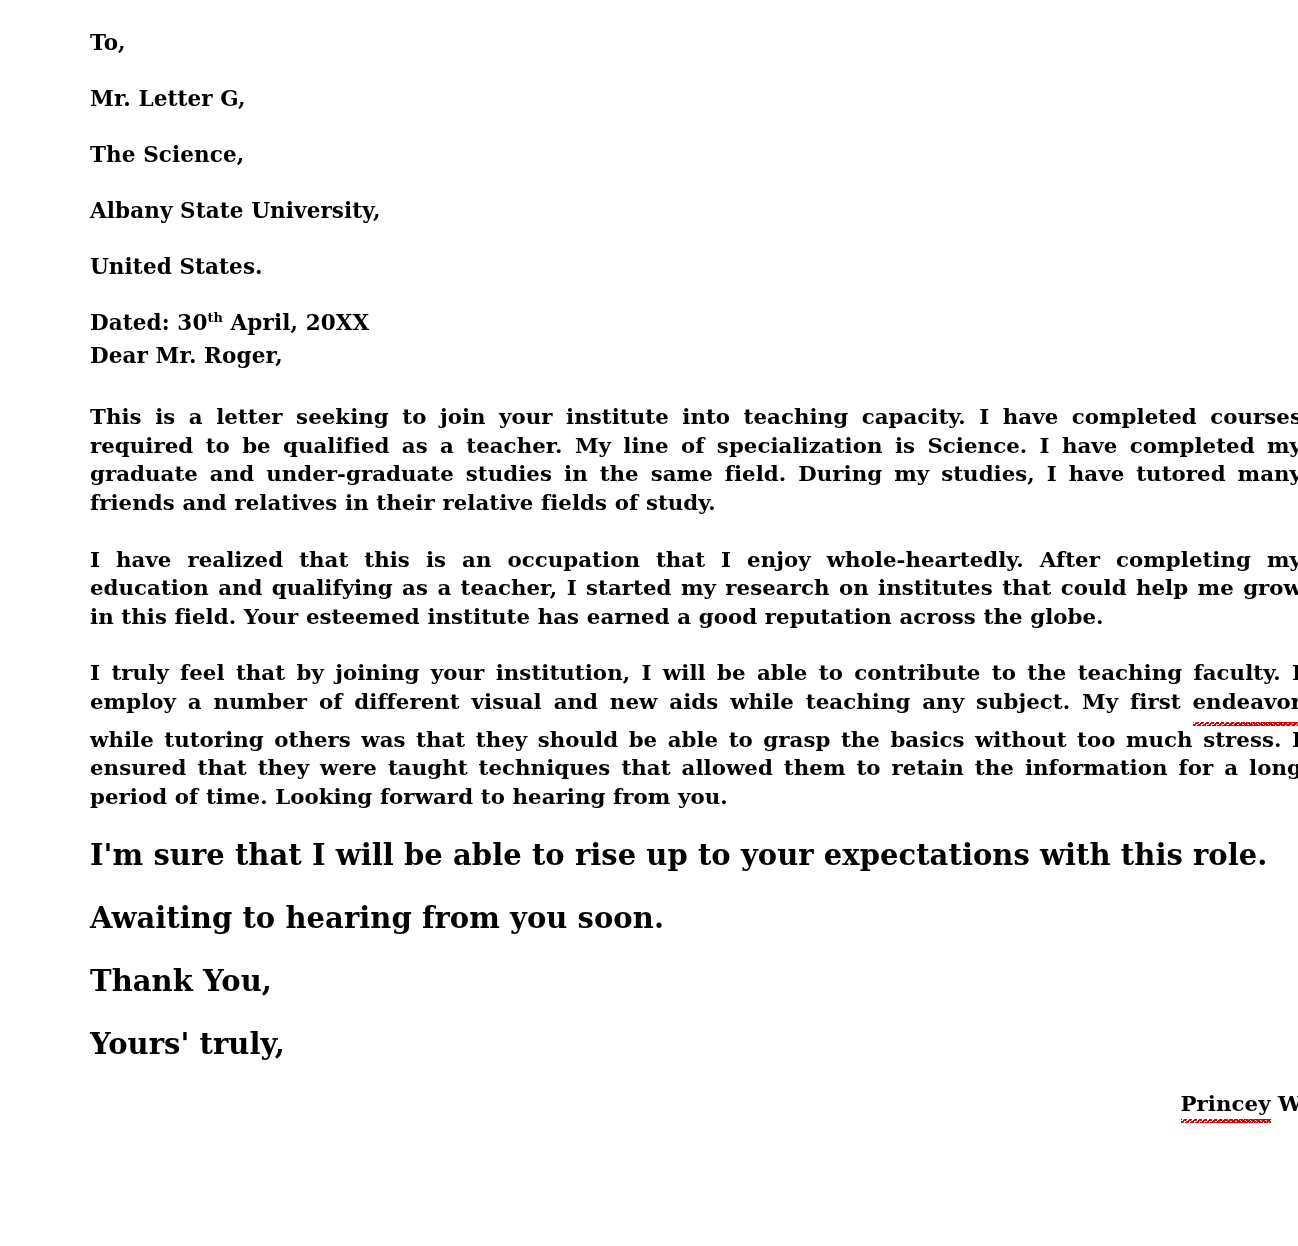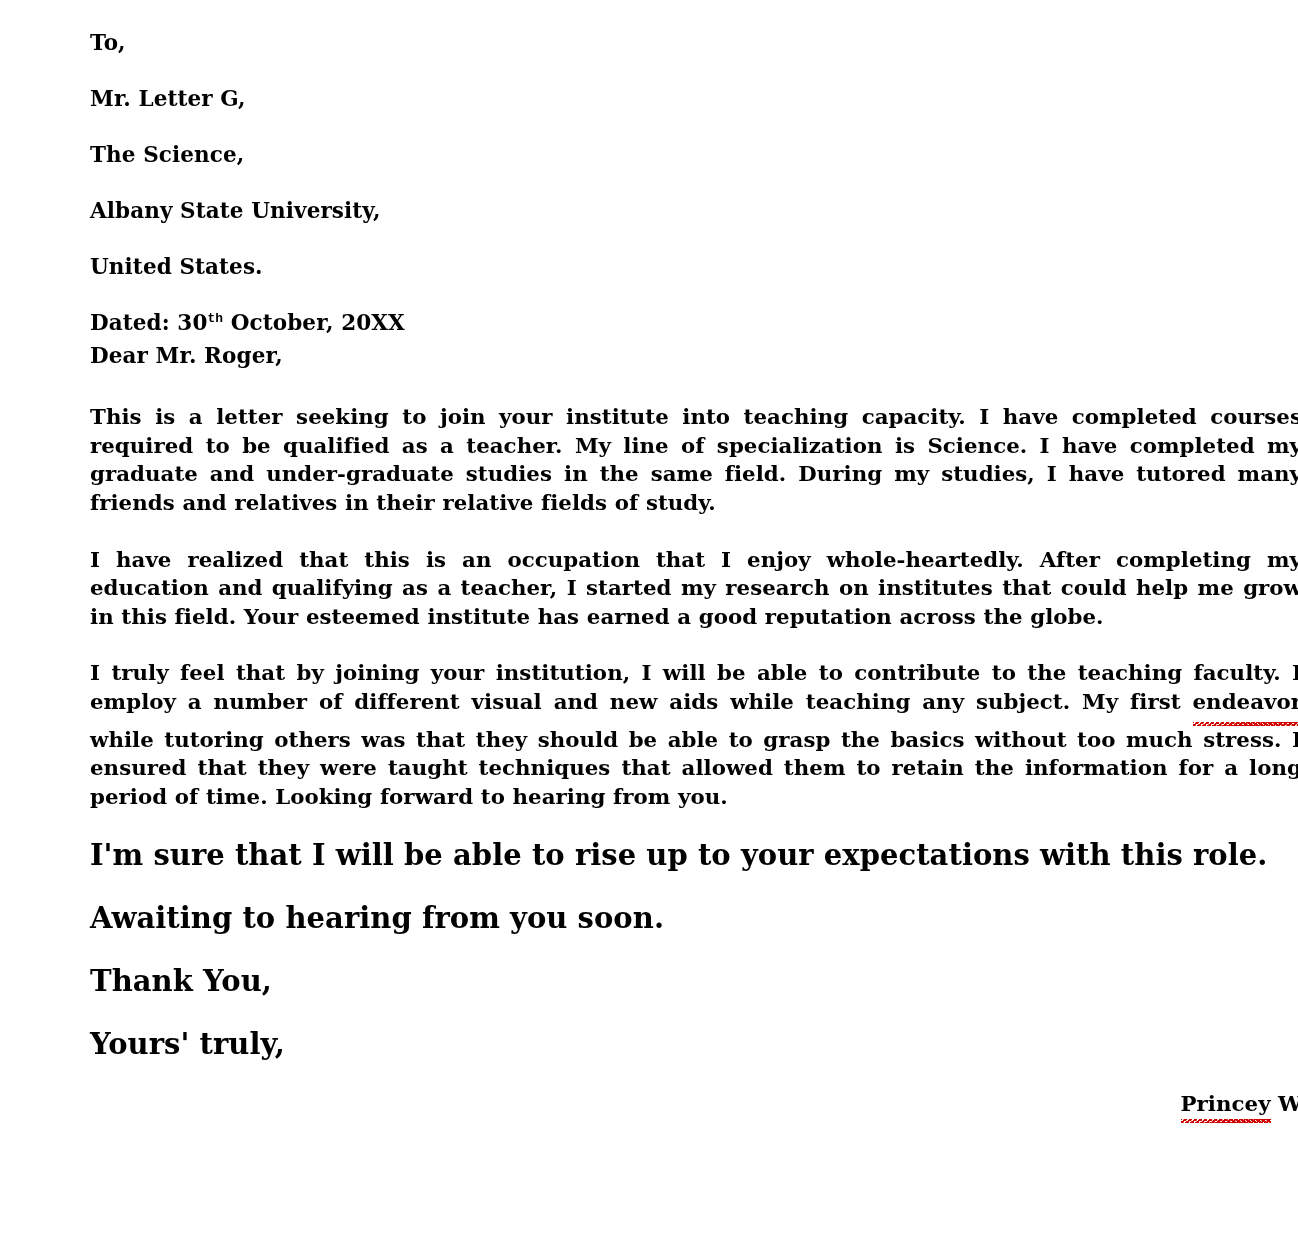--- a/index.html
+++ b/index.html
@@ -47,21 +47,20 @@
     font-weight: 700;
     line-height: 1.0;
     margin: 0 0 11px 0;
     white-space: nowrap;
     letter-spacing: 0.1px;
   }
   .meta-line sup {
     font-size: 0.6em;
     vertical-align: super;
     line-height: 0;
-    font-family: Liberation Mono, monospace;
   }
 
   
   .body-wrap {
     margin-top: 37px;
     width: 1212px;
   }
   p.para {
     font-size: 21.3px;
     font-weight: 700;
@@ -130,21 +129,21 @@
 
   <div>
     <div class="addr-line">To,</div>
     <div class="addr-line">Mr. Letter G,</div>
     <div class="addr-line">The Science,</div>
     <div class="addr-line">Albany State University,</div>
     <div class="addr-line">United States.</div>
   </div>
 
   <div class="meta-block">
-    <div class="meta-line"><span>Dated: 30</span><sup>th</sup><span> October, 20XX</span></div>
+    <div class="meta-line"><span>Dated: 30</span><sup>th</sup><span> April, 20XX</span></div>
     <div class="meta-line">Dear Mr. Roger,</div>
   </div>
 
   <div class="body-wrap">
 
     <p class="para">This is a letter seeking to join your institute into teaching capacity. I have completed courses required to be qualified as a teacher. My line of specialization is Science. I have completed my graduate and under-graduate studies in the same field. During my studies, I have tutored many friends and relatives in their relative fields of study.</p>
 
     <p class="para">I have realized that this is an occupation that I enjoy whole-heartedly. After completing my education and qualifying as a teacher, I started my research on institutes that could help me grow in this field. Your esteemed institute has earned a good reputation across the globe.</p>
 
     <p class="para last-para"><span>I truly feel that by joining your institution, I will be able to contribute to the teaching faculty. I employ a number of different visual and new aids while teaching any subject. My first </span><span class="spellerror">endeavor</span><span> while tutoring others was that they should be able to grasp the basics without too much stress. I ensured that they were taught techniques that allowed them to retain the information for a long period of time. Looking forward to hearing from you.</span></p>

